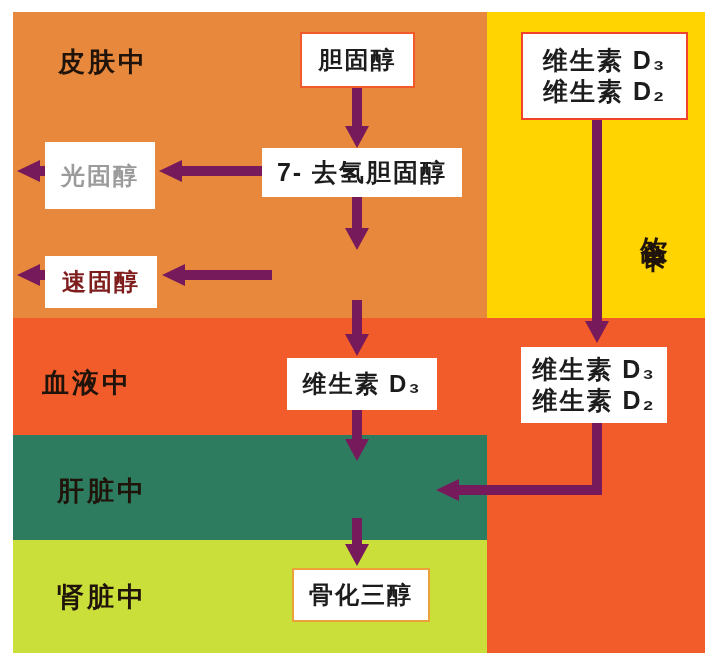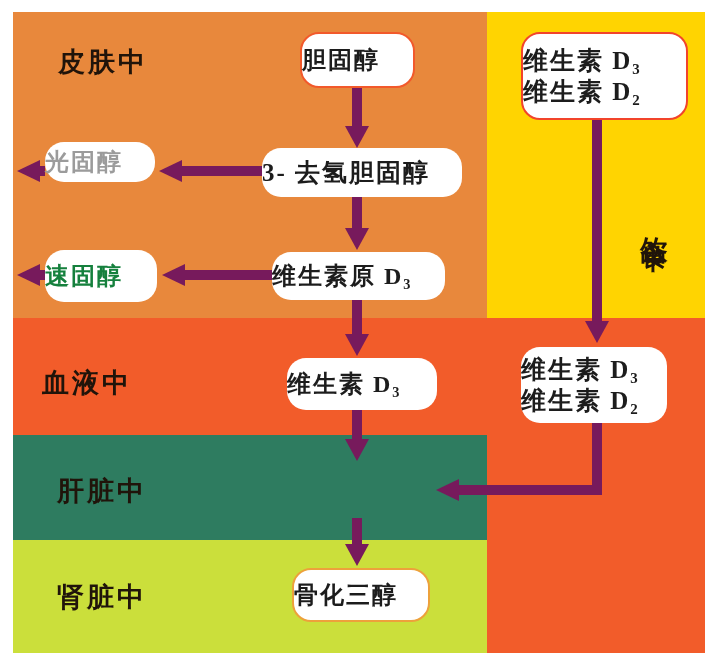--- a/index.html
+++ b/index.html
@@ -1,18 +1,18 @@
 <!DOCTYPE html>
 <html><head>
 <meta charset="utf-8">
 <style>
   html,body{margin:0;padding:0;background:#ffffff;}
   .canvas{
     position:relative;width:720px;height:670px;background:#ffffff;overflow:hidden;
-    font-family:Liberation Serif, serif;
+    font-family:Liberation Sans, sans-serif;
   }
   .region{position:absolute;}
   .region.skin       {left:13px; top:12px;  width:474px; height:306px; background:#E8883C;}
   .region.diet       {left:487px;top:12px;  width:218px; height:306px; background:#FFD401;}
   .region.blood-left {left:13px; top:318px; width:474px; height:117px; background:#F25C2A;}
   .region.blood-right{left:487px;top:318px; width:218px; height:335px; background:#F25C2A;}
   .region.liver      {left:13px; top:435px; width:474px; height:105px; background:#2E7C60;}
   .region.kidney     {left:13px; top:540px; width:474px; height:113px; background:#CBDF3B;}
 
   .region-label{
@@ -24,28 +24,28 @@
   .label-liver {left:57px;top:473px;}
   .label-kidney{left:57px;top:579px;}
   .label-diet{
     left:636px;top:216px;
     writing-mode:vertical-rl;text-orientation:upright;
     letter-spacing:4px;
   }
 
   .node{
     position:absolute;background:#ffffff;
-    display:flex;align-items:flex-start;justify-content:center;flex-direction:column;
+    display:flex;align-items:center;justify-content:center;flex-direction:column;
     color:#1c1c1c;font-size:24px;font-weight:600;letter-spacing:2px;
-    white-space:nowrap;line-height:1.25;box-sizing:border-box;border-radius:19px;
+    white-space:nowrap;line-height:1.25;box-sizing:border-box;
   }
   .node-cholesterol {left:300px;top:32px; width:115px;height:56px;border:2px solid #F2592B;}
   .node-dehydro     {left:262px;top:148px;width:200px;height:49px;font-size:25px;}
-  .node-lumisterol  {left:45px; top:142px;width:110px;height:40px;color:#9b9b9b;}
-  .node-tachysterol {left:45px; top:250px;width:112px;height:52px;color:#15803d;}
+  .node-lumisterol  {left:45px; top:142px;width:110px;height:67px;color:#9b9b9b;}
+  .node-tachysterol {left:45px; top:256px;width:112px;height:52px;color:#7f1d1d;}
   .node-previtamin  {left:272px;top:252px;width:173px;height:48px;}
   .node-vitd3       {left:287px;top:358px;width:150px;height:52px;}
   .node-dietvits    {left:521px;top:32px; width:167px;height:88px;border:2px solid #F2442B;font-size:25px;}
   .node-bloodvits   {left:521px;top:347px;width:146px;height:76px;font-size:25px;}
   .node-calcifediol {left:292px;top:463px;width:140px;height:55px;border:2px solid #63544a;}
   .node-calcitriol  {left:292px;top:568px;width:138px;height:54px;border:2px solid #EDA13B;}
 
   svg.arrows{position:absolute;left:0;top:0;width:720px;height:670px;pointer-events:none;}
   svg.arrows *{stroke:#771A5C;}
   svg.arrows line,svg.arrows path{stroke-width:10;fill:none;}
@@ -125,34 +125,31 @@
       <path d="M597,423 L597,490 L458,490"></path>
         <polygon points="459,479 459,501 436,490"></polygon>
     </g>
   </svg>
 
   <div class="node node-cholesterol">
     <span>胆固醇</span>
   </div>
 
   <div class="node node-dehydro">
-    <span>3- 去氢胆固醇</span>
+    <span>7- 去氢胆固醇</span>
   </div>
 
   <div class="node node-lumisterol">
     <span>光固醇</span>
   </div>
 
   <div class="node node-tachysterol">
     <span>速固醇</span>
   </div>
 
-  <div class="node node-previtamin">
-    <span>维生素原 D₃</span>
-  </div>
 
   <div class="node node-vitd3">
     <span>维生素 D₃</span>
   </div>
 
   <div class="node node-dietvits">
     <span>维生素 D₃</span>
     <span>维生素 D₂</span>
   </div>
 

